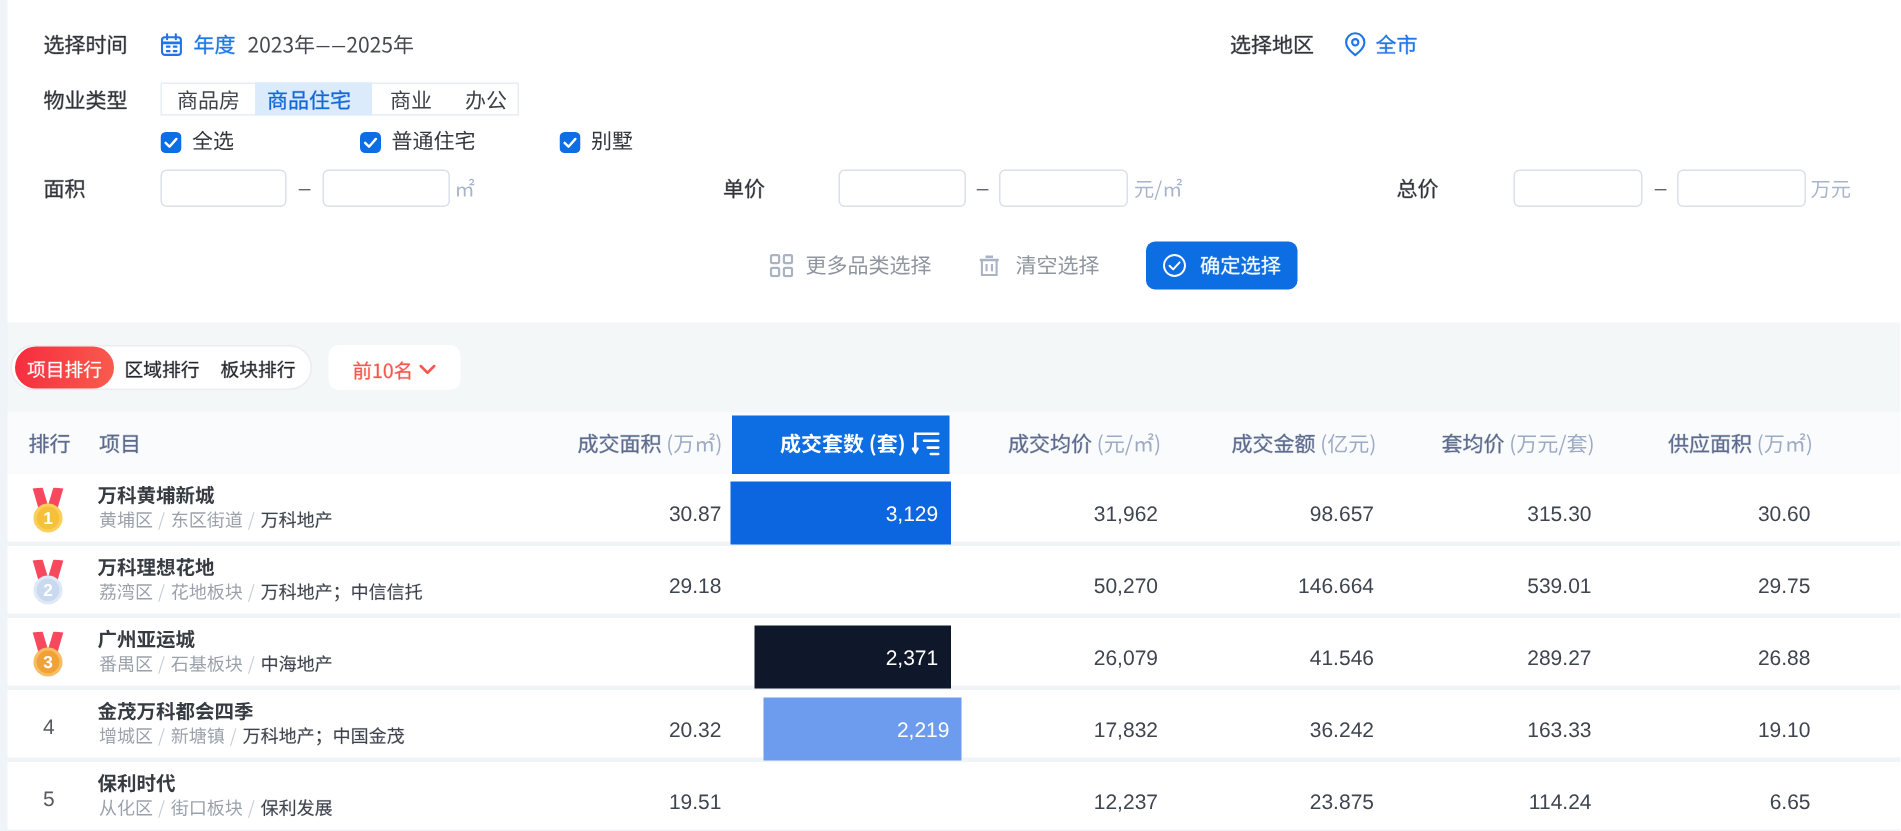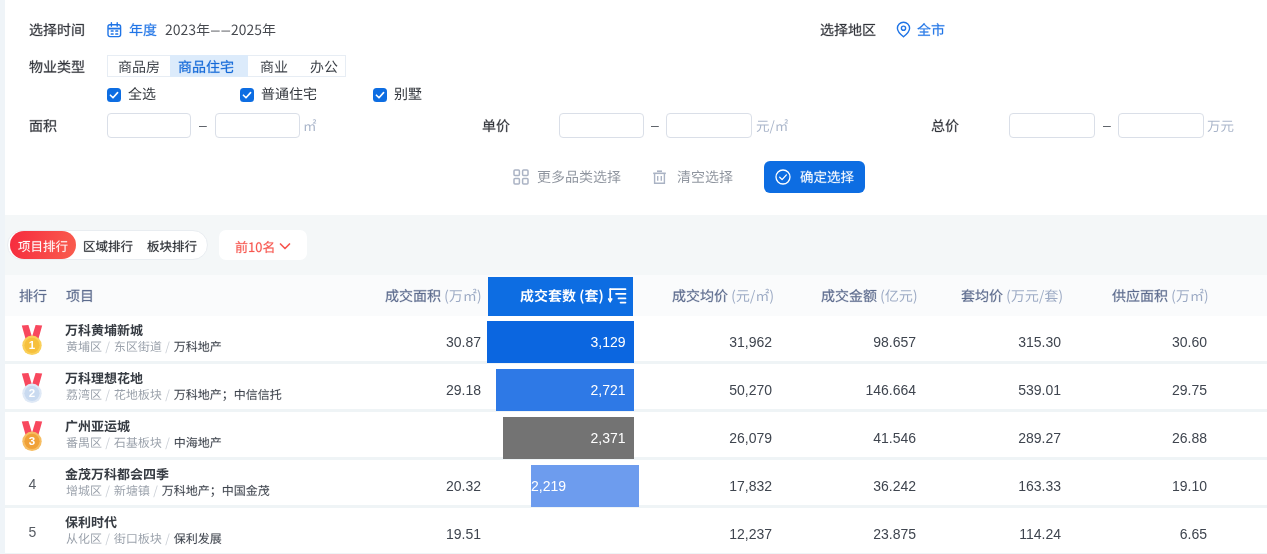--- a/index.html
+++ b/index.html
@@ -151,23 +151,22 @@
     <div style="position:absolute;left:0;top:0;width:5px;height:554px;background:#eff4f8;z-index:50"></div>
     <div style="position:absolute;left:0;top:215px;width:1267px;height:60px;background:#f4f7f8"></div>
     <div style="position:absolute;left:0;top:275px;width:1267px;height:41px;background:#fafbfc"></div>
     <div style="position:absolute;left:0;top:361px;width:1267px;height:3px;background:#eff4f6"></div>
     <div style="position:absolute;left:0;top:409px;width:1267px;height:3px;background:#eff4f6"></div>
     <div style="position:absolute;left:0;top:457px;width:1267px;height:3px;background:#eff4f6"></div>
     <div style="position:absolute;left:0;top:505px;width:1267px;height:3px;background:#eff4f6"></div>
     <div style="position:absolute;left:0;top:553px;width:1267px;height:3px;background:#eff4f6"></div>
     <div style="position:absolute;left:487.5px;top:277px;width:145.5px;height:39px;background:#0d6de2"></div>
     <div style="position:absolute;left:487.0px;top:321px;width:146.5px;height:42px;background:#0b66e0;color:#fff;font-size:14px;line-height:42px;text-align:right;padding-right:8px;box-sizing:border-box">3,129</div>
-    <div style="position:absolute;left:496.0px;top:369px;width:137.5px;height:42px;background:#2e79e6;color:#fff;font-size:14px;line-height:42px;text-align:right;padding-right:8px;box-sizing:border-box">2,721</div>
-    <div style="position:absolute;left:503.0px;top:417px;width:130.5px;height:42px;background:#737373;color:#fff;font-size:14px;line-height:42px;text-align:right;padding-right:8px;box-sizing:border-box">2,371</div>
-    <div style="position:absolute;left:531px;top:465px;width:108px;height:42px;background:#6d9cee;color:#fff;font-size:14px;line-height:42px;padding-right:8px;box-sizing:border-box">2,219</div>
+    <div style="position:absolute;left:503.0px;top:417px;width:130.5px;height:42px;background:#0f172a;color:#fff;font-size:14px;line-height:42px;text-align:right;padding-right:8px;box-sizing:border-box">2,371</div>
+    <div style="position:absolute;left:509.0px;top:465px;width:132px;height:42px;background:#6d9cee;color:#fff;font-size:14px;line-height:42px;text-align:right;padding-right:8px;box-sizing:border-box">2,219</div>
     <div style="position:absolute;left:107px;top:55px;width:239px;height:22px;border:1px solid #e7edf4;background:#fff;box-sizing:border-box"></div>
     <div style="position:absolute;left:170px;top:55px;width:78px;height:22px;background:#dcebfb"></div>
     <div style="position:absolute;left:107px;top:88px;width:14px;height:14px">
       <svg width="14" height="14" style="position:absolute;left:0;top:0">
         <rect x="0" y="0" width="14" height="14" rx="3.5" fill="#0d6de2"></rect>
         <path d="M3.4 7.2 L6 9.8 L10.6 4.6" stroke="#fff" stroke-width="1.6" fill="none" stroke-linecap="round" stroke-linejoin="round"></path>
       </svg>
     </div>
     <div style="position:absolute;left:240px;top:88px;width:14px;height:14px">
       <svg width="14" height="14" style="position:absolute;left:0;top:0">

